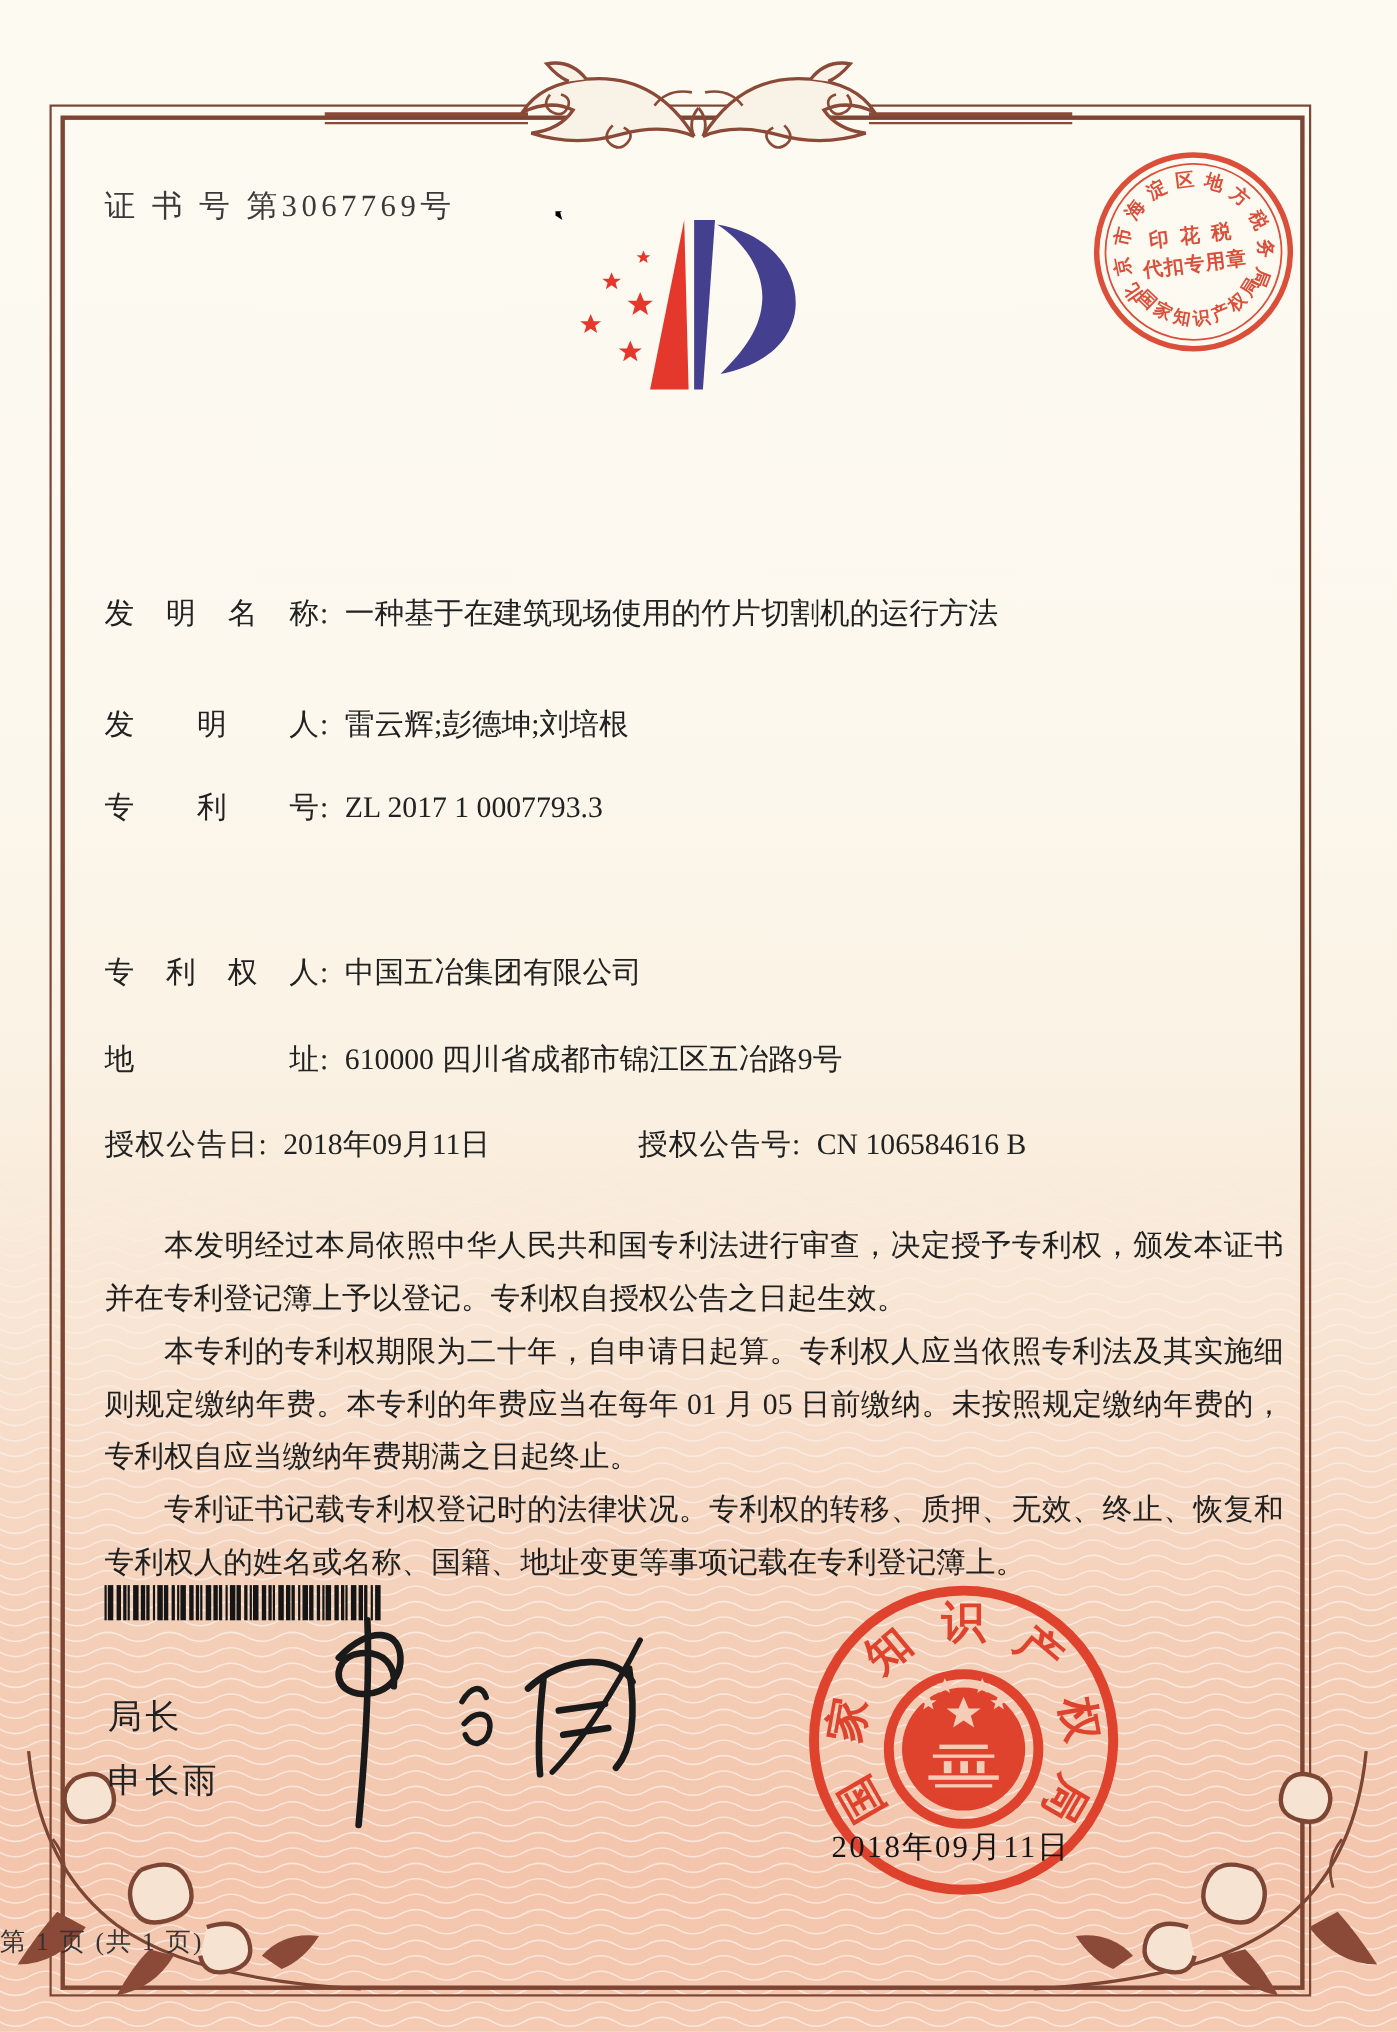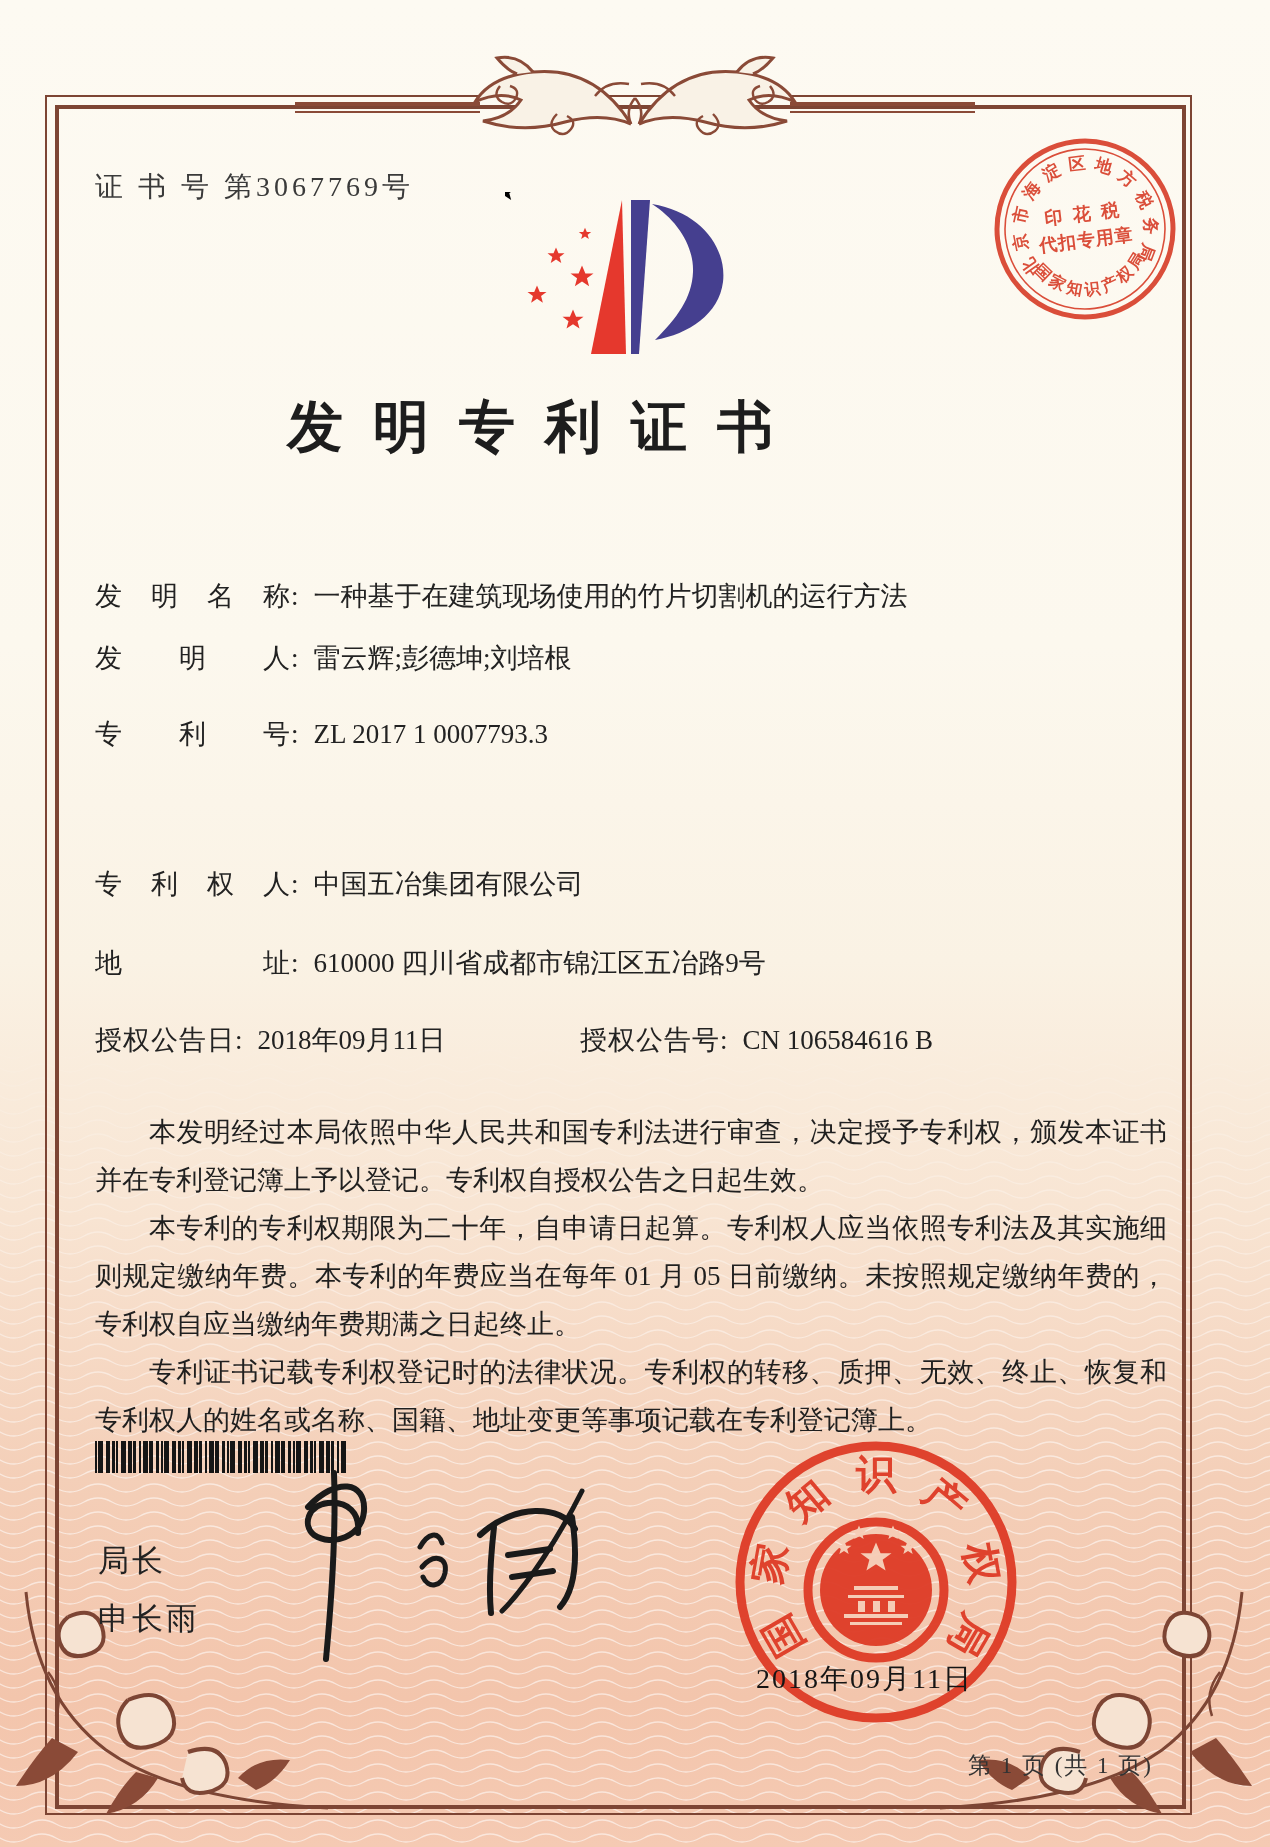--- a/index.html
+++ b/index.html
@@ -34,22 +34,22 @@
     font-size:27px;line-height:48px;color:#1f1f1f;text-align:justify;}
   .body-text p{margin:0;text-indent:2em;}
   .barcode{position:absolute;left:95px;top:1441px;width:300px;height:32px;z-index:4;
     display:flex;align-items:stretch;}
   .barcode span{display:block;background:#151515;height:100%;}
   .issuer-title{position:absolute;left:98px;top:1540px;z-index:4;font-size:31px;color:#222;letter-spacing:3px;}
   .issuer-name{position:absolute;left:98px;top:1598px;z-index:4;font-size:31px;color:#222;letter-spacing:3px;}
   .signature{position:absolute;left:270px;top:1455px;z-index:5;}
   .office-seal{position:absolute;left:732px;top:1438px;z-index:5;opacity:.95;}
   .seal-date{position:absolute;left:756px;top:1660px;z-index:6;font-size:28px;color:#151515;letter-spacing:2px;}
-  .footer{position:absolute;left:0;top:1750px;width:1110px;text-align:right;z-index:4;
-    font-size:23px;color:#333;letter-spacing:2px;padding-left:43px;}
+  .footer{position:absolute;left:0;top:1750px;width:1110px;text-align:left;z-index:4;
+    font-size:23px;color:#333;letter-spacing:2px;}
   .stamp-text{fill:#d8402b;font-weight:bold;font-family:"Liberation Serif",serif;}
   .seal-arc text, .stamp-arc text{fill:inherit;}
   svg{display:block;}
 </style>
 </head>
 <body>
 
 <div class="page">
 
   <svg id="waves" class="waves" viewBox="0 0 1270 827" width="1270" height="827">
@@ -201,23 +201,22 @@
         <text x="74.87295430719033" y="152.2908948697082" transform="rotate(17 74.87295430719033 152.2908948697082)" text-anchor="middle" dominant-baseline="middle" font-size="16">知</text>
         <text x="93" y="155" transform="rotate(0 93 155)" text-anchor="middle" dominant-baseline="middle" font-size="16">识</text>
         <text x="111.12704569280967" y="152.2908948697082" transform="rotate(-17 111.12704569280967 152.2908948697082)" text-anchor="middle" dominant-baseline="middle" font-size="16">产</text>
         <text x="127.66996001518629" y="144.4003294984126" transform="rotate(-34 127.66996001518629 144.4003294984126)" text-anchor="middle" dominant-baseline="middle" font-size="16">权</text>
         <text x="141.1830496103322" y="132.01786424508992" transform="rotate(-51 141.1830496103322 132.01786424508992)" text-anchor="middle" dominant-baseline="middle" font-size="16">局</text>
       </g>
     <text x="93" y="84" text-anchor="middle" class="stamp-text" font-size="18" letter-spacing="3">印 花 税</text>
     <text x="93" y="110" text-anchor="middle" class="stamp-text" font-size="18" letter-spacing="1">代扣专用章</text>
   </svg>
 
-  <div class="title">发明专利证书</div>
-
-  <div class="field" style="top:578px;text-align:center;">
+
+  <div class="field" style="top:539px;text-align:center;">
     <span class="lb">发　明　名　称:</span><span class="val">一种基于在建筑现场使用的竹片切割机的运行方法</span>
   </div>
   <div class="field" style="top:640px;">
     <span class="lb">发　　明　　人:</span><span class="val">雷云辉;彭德坤;刘培根</span>
   </div>
   <div class="field" style="top:716px;">
     <span class="lb">专　　利　　号:</span><span class="val">ZL 2017 1 0007793.3</span>
   </div>
   <div class="field" style="top:866px;">
     <span class="lb">专　利　权　人:</span><span class="val">中国五冶集团有限公司</span>

